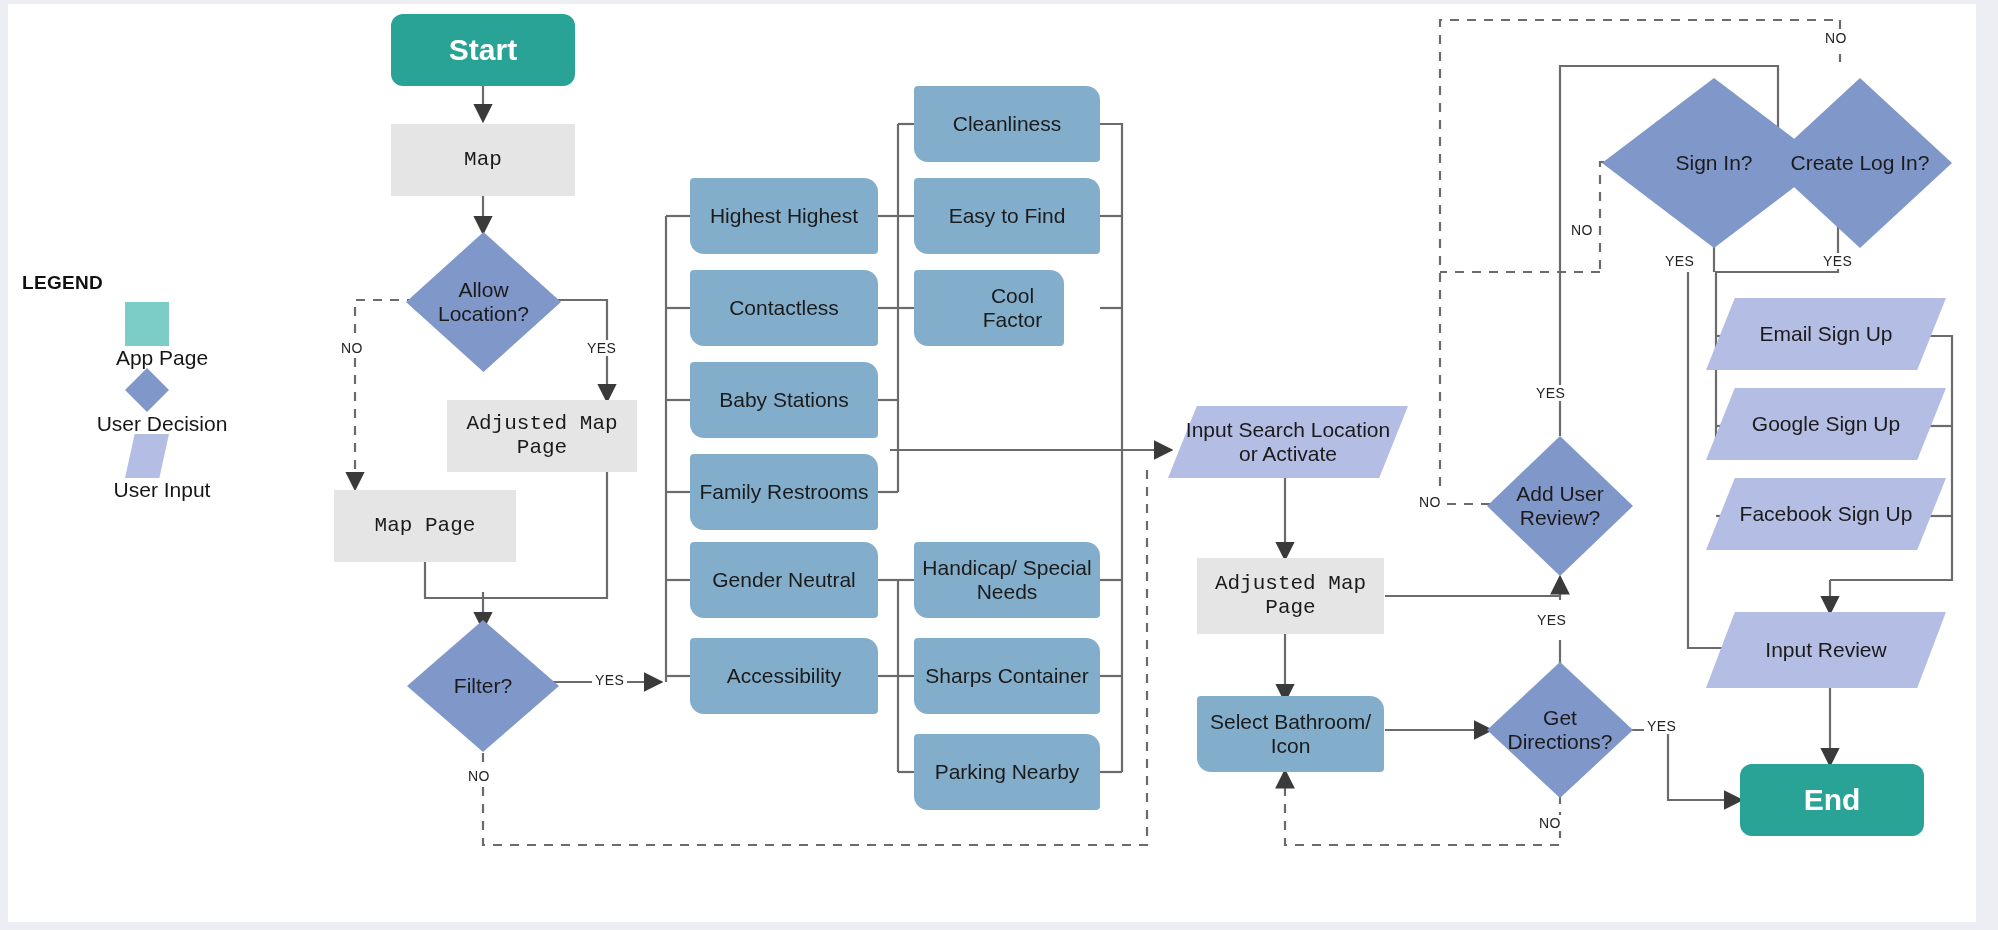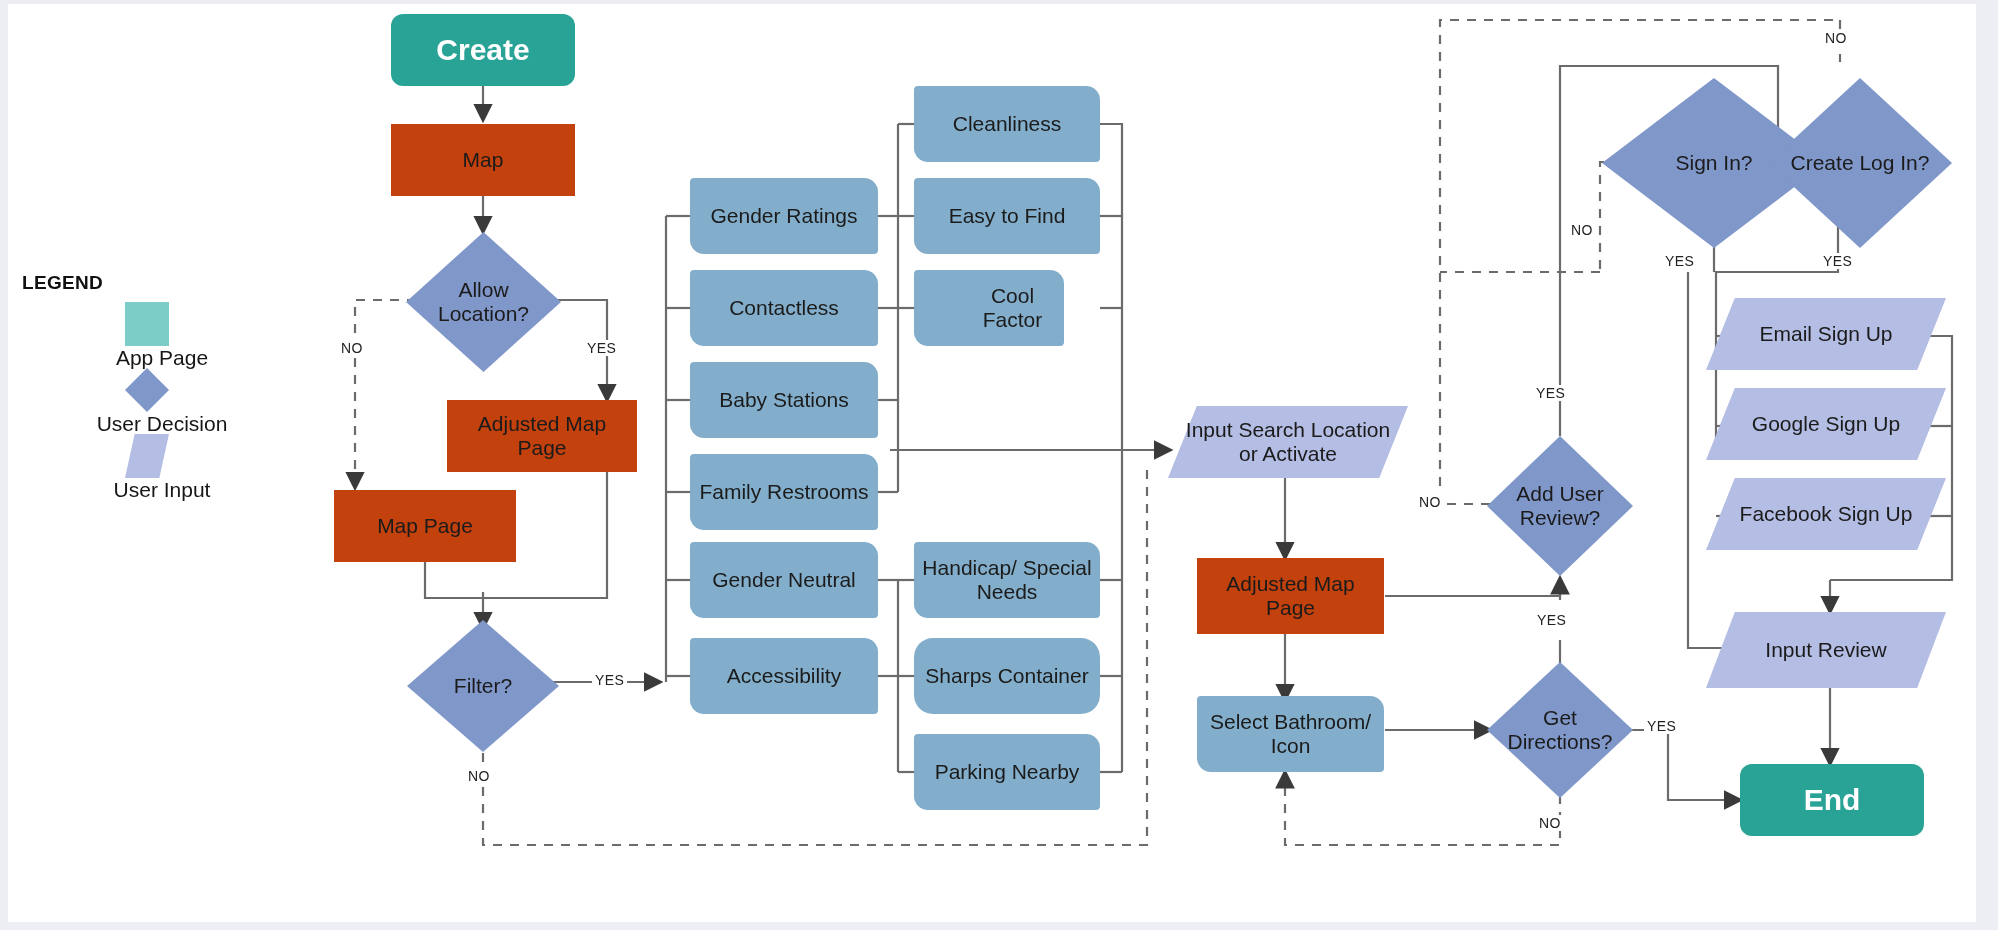--- a/index.html
+++ b/index.html
@@ -12,21 +12,21 @@
   #canvas{position:absolute;left:0;top:0;width:1998px;height:930px;}
   .edges{position:absolute;left:0;top:0;width:1998px;height:930px;pointer-events:none;}
 
   .node{position:absolute;box-sizing:border-box;display:flex;align-items:center;justify-content:center;text-align:center;line-height:1.16;color:#1b1b1b;}
   .lbl{display:block;width:100%;padding:0 6px;}
 
   
   .term{background:#29a396;border-radius:12px;color:#ffffff;font-size:30px;font-weight:700;}
 
   
-  .apppage{background:#c2410c;font-size:21px;}
+  .apppage{background:#e5e5e5;font-size:21px;font-family:Liberation Mono, monospace;}
 
   
   .filteropt{background:#83aecb;border-radius:4px 14px 4px 14px;font-size:21px;}
 
   
   .decision{background:transparent;font-size:21px;font-weight:400;}
   .decision .dia{position:absolute;left:0;top:0;width:100%;height:100%;background:#8097ca;
     clip-path:polygon(50% 0,100% 50%,50% 100%,0 50%);}
   .decision .lbl{position:relative;z-index:2;}
 
@@ -195,21 +195,21 @@
     </div>
 
 
     <div class="row">
       <div class="sw inp"></div>
       <div class="txt">User Input</div>
     </div>
   </div>
 
   <div class="node term" style="left:391px;top:14px;width:184px;height:72px;">
-    <span class="lbl">Create</span>
+    <span class="lbl">Start</span>
   </div>
 
   <div class="node apppage" style="left:391px;top:124px;width:184px;height:72px;">
     <span class="lbl">Map</span>
   </div>
 
   <div class="node decision" style="left:406px;top:232px;width:155px;height:140px;">
     <span class="dia"></span>
     <span class="lbl">Allow Location?</span>
   </div>
@@ -221,21 +221,21 @@
   <div class="node apppage" style="left:334px;top:490px;width:182px;height:72px;">
     <span class="lbl">Map Page</span>
   </div>
 
   <div class="node decision" style="left:407px;top:620px;width:152px;height:132px;">
     <span class="dia"></span>
     <span class="lbl">Filter?</span>
   </div>
 
   <div class="node filteropt" style="left:690px;top:178px;width:188px;height:76px;">
-    <span class="lbl">Gender Ratings</span>
+    <span class="lbl">Highest Highest</span>
   </div>
   <div class="node filteropt" style="left:690px;top:270px;width:188px;height:76px;">
     <span class="lbl">Contactless</span>
   </div>
   <div class="node filteropt" style="left:690px;top:362px;width:188px;height:76px;">
     <span class="lbl">Baby Stations</span>
   </div>
   <div class="node filteropt" style="left:690px;top:454px;width:188px;height:76px;">
     <span class="lbl">Family Restrooms</span>
   </div>
@@ -251,21 +251,21 @@
   </div>
   <div class="node filteropt" style="left:914px;top:178px;width:186px;height:76px;">
     <span class="lbl">Easy to Find</span>
   </div>
   <div class="node filteropt" style="left:914px;top:270px;width:150px;height:76px;padding-left:47px;">
     <span class="lbl">Cool Factor</span>
   </div>
   <div class="node filteropt" style="left:914px;top:542px;width:186px;height:76px;">
     <span class="lbl">Handicap/ Special Needs</span>
   </div>
-  <div class="node filteropt" style="left:914px;top:638px;width:186px;height:76px;border-radius:19px;">
+  <div class="node filteropt" style="left:914px;top:638px;width:186px;height:76px;">
     <span class="lbl">Sharps Container</span>
   </div>
   <div class="node filteropt" style="left:914px;top:734px;width:186px;height:76px;">
     <span class="lbl">Parking Nearby</span>
   </div>
 
   <div class="node userinput" style="left:1168px;top:406px;width:240px;height:72px;">
     <span class="par"></span>
     <span class="lbl">Input Search Location or Activate</span>
   </div>

